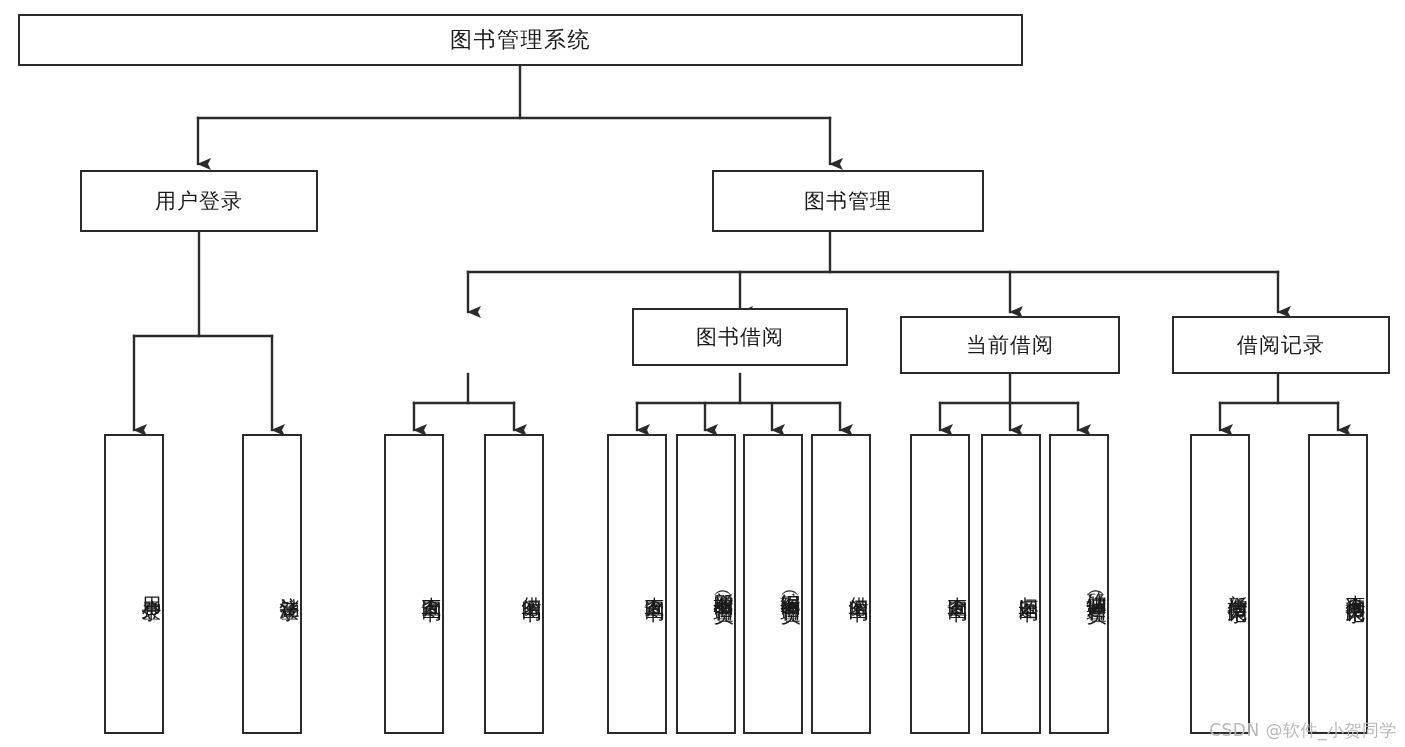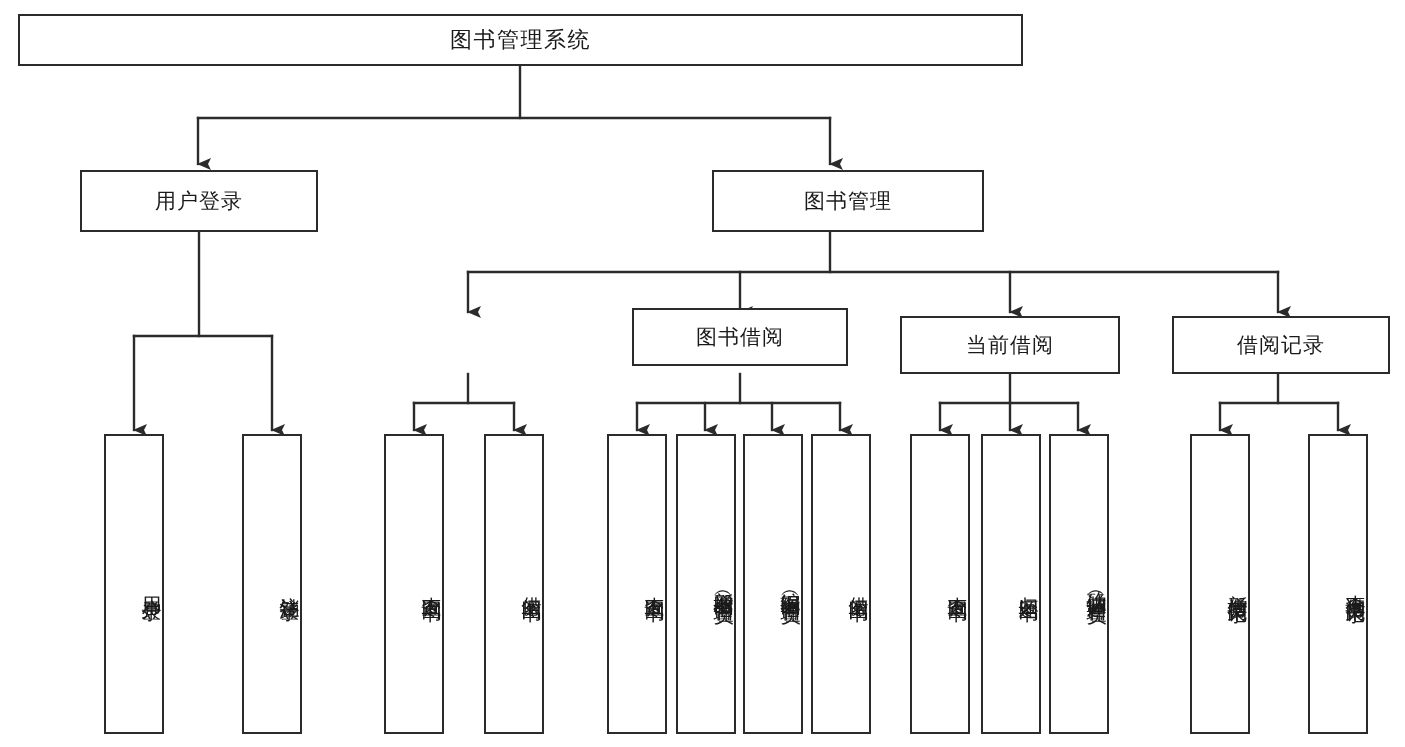--- a/index.html
+++ b/index.html
@@ -201,14 +201,15 @@
   </div>
 
   <div class="node node-v" style="left:1190px; top:434px; width:60px; height:300px;">
     <span class="label-inner">新增借阅记录</span>
   </div>
 
   <div class="node node-v" style="left:1308px; top:434px; width:60px; height:300px;">
     <span class="label-inner">查询借阅记录</span>
   </div>
 
+  <div id="watermark">CSDN @软件_小贺同学</div>
 
 </div>
 
 </body></html>

